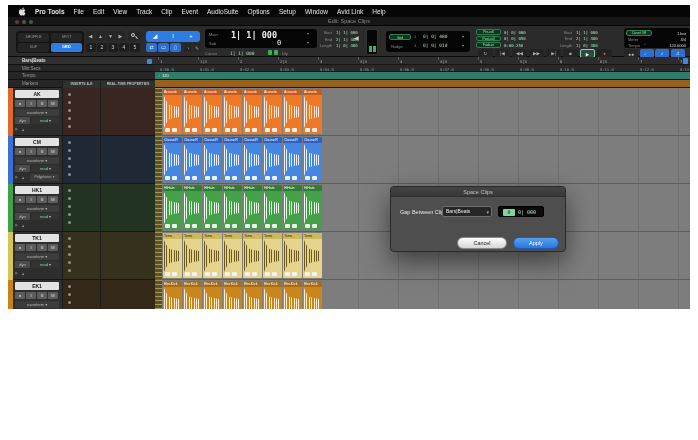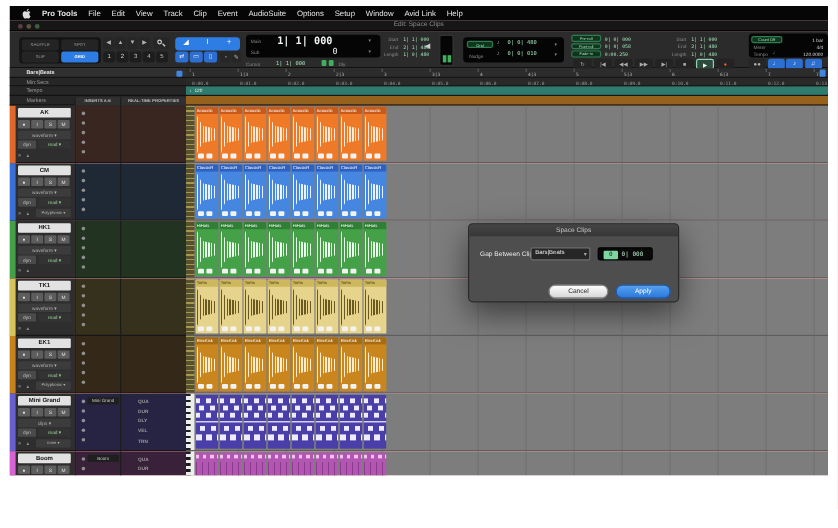--- a/index.html
+++ b/index.html
@@ -1,17 +1,17 @@
 <!DOCTYPE html>
 <html><head>
 <meta charset="utf-8">
 <style>
   html,body{margin:0;padding:0;width:698px;height:440px;background:#ffffff;overflow:hidden;
     font-family:"Liberation Sans",sans-serif;-webkit-font-smoothing:antialiased;}
-  #app{position:absolute;left:8px;top:5px;width:682px;height:391px;background:#fca5a5;overflow:hidden;}
+  #app{position:absolute;left:8px;top:5px;width:682px;height:304px;background:#bef264;overflow:hidden;}
   #app *{box-sizing:border-box;}
   .a{position:absolute;}
   
   #menubar{position:absolute;left:0;top:0;width:682px;height:12px;background:#060606;display:flex;align-items:center;}
   #apple{margin-left:10px;width:8px;height:9px;flex:0 0 auto;}
   #menu-items{display:flex;gap:9px;margin-left:9px;font-size:6.5px;color:#e6e6e6;white-space:nowrap;}
   .mi.b{font-weight:bold;}
   #titlebar{position:absolute;left:0;top:12px;width:682px;height:9px;background:#161616;border-bottom:1px solid #050505;}
   .tdot{position:absolute;top:3px;width:4px;height:4px;border-radius:50%;}
   #wtitle{position:absolute;left:0;top:1px;width:100%;text-align:center;font-size:5.5px;color:#8a8a8a;}

